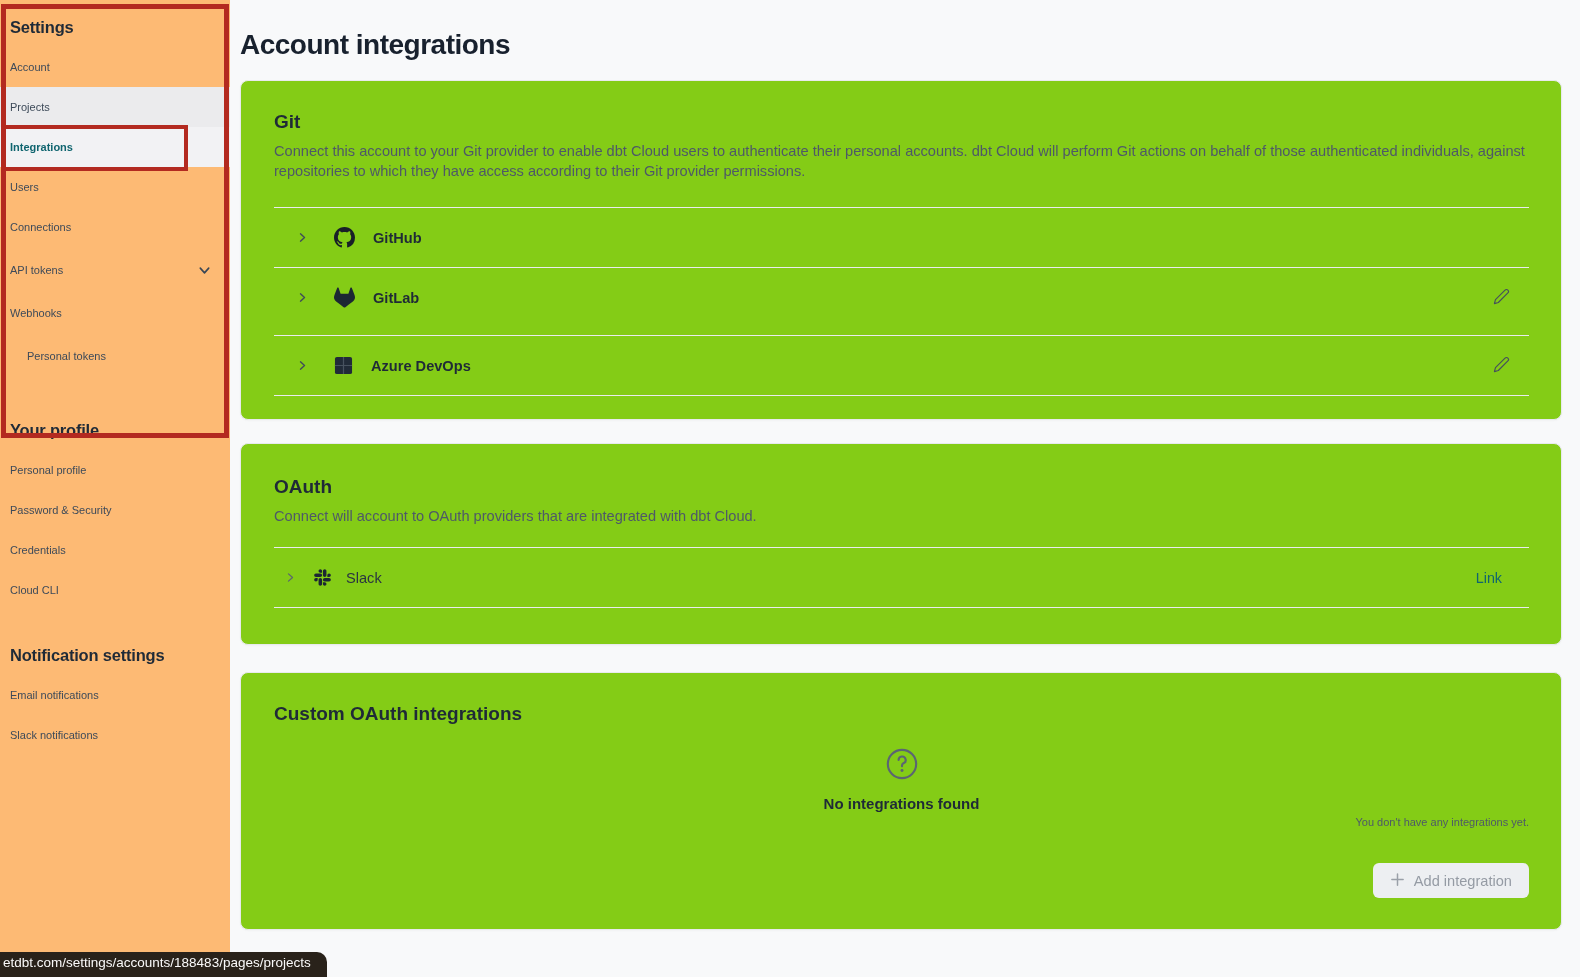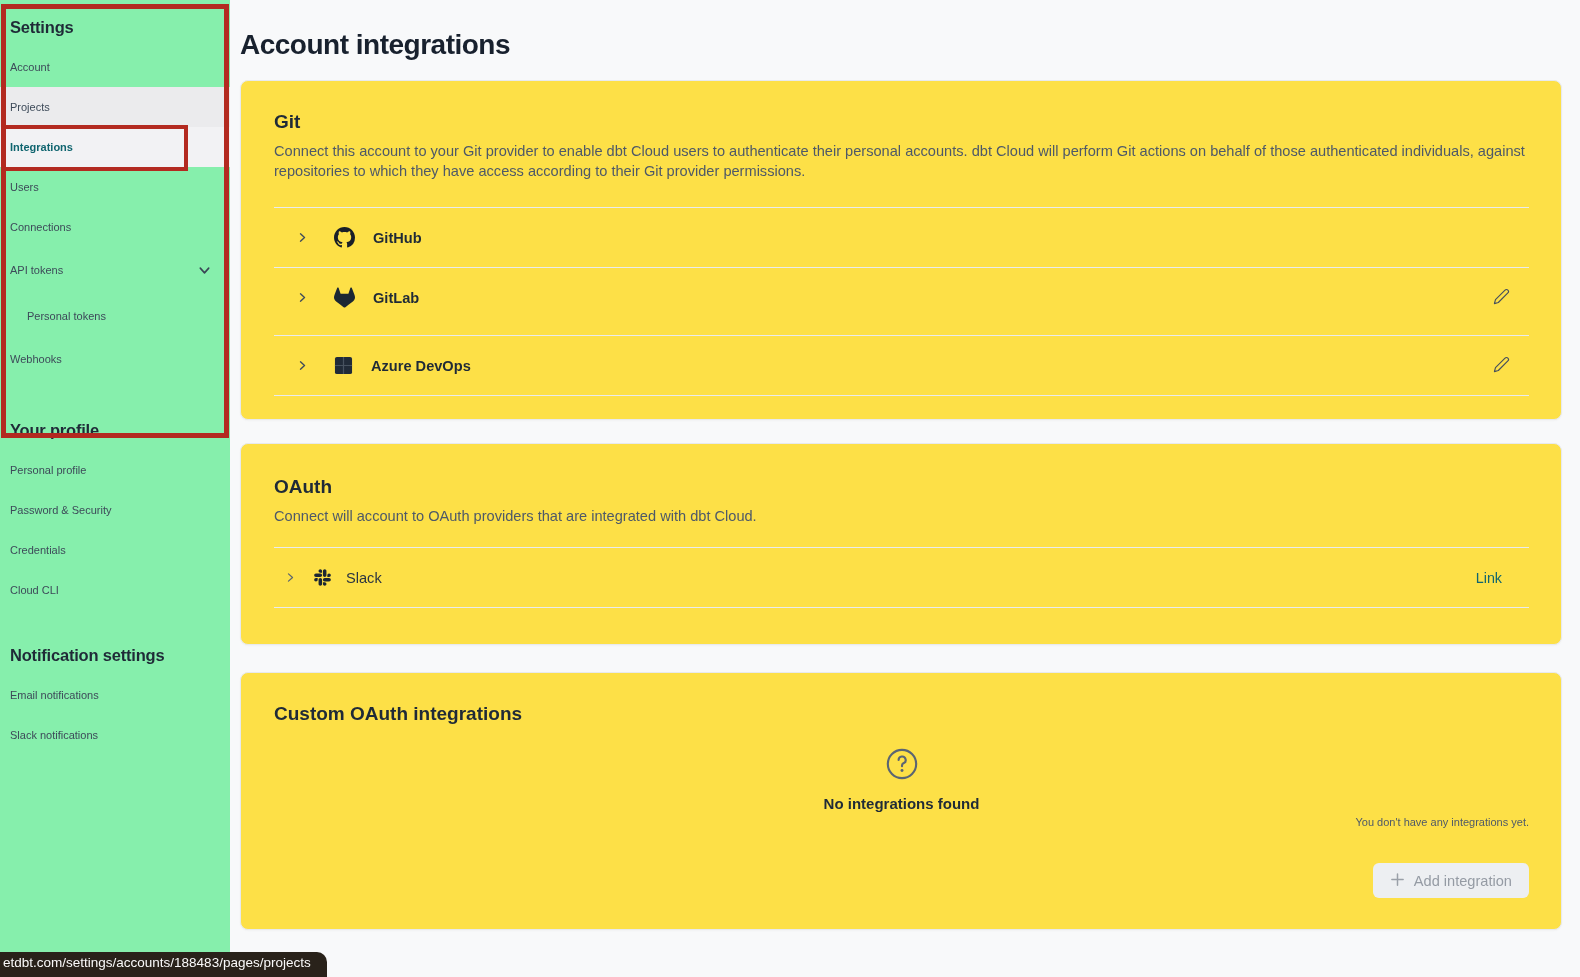--- a/index.html
+++ b/index.html
@@ -6,21 +6,21 @@
     margin: 0; padding: 0;
     width: 1580px; height: 977px;
     overflow: hidden;
     background: #f8f9fa;
     font-family: "Liberation Sans", "DejaVu Sans", sans-serif;
     position: relative;
   }
   
   .sidebar {
     position: absolute; left: 0; top: 0; width: 230px; height: 100%;
-    padding-top: 6px; box-sizing: border-box; background: #86efac;
+    padding-top: 6px; box-sizing: border-box; background: #fdba74;
   }
   .nav-header {
     font-weight: 700; font-size: 16.5px; color: #1f2a37;
     padding: 12px 10px 10px 10px; letter-spacing: -0.2px;
   }
   .nav-sec2 { margin-top: 30px; }
   .nav-sec3 { margin-top: 24px; }
   .nav-item {
     height: 40px; display: flex; align-items: center;
     padding: 0 10px; font-size: 11px; color: #3d4a59; cursor: pointer;
@@ -44,21 +44,21 @@
     pointer-events: none; z-index: 41;
   }
 
   
   .page-title {
     position: absolute; left: 240px; top: 10px;
     font-size: 28px; font-weight: 700; color: #18212e; letter-spacing: -0.5px;
   }
   .card {
     position: absolute; left: 240px; width: 1322px;
-    background: #fde047; border: 1px solid #e8eaed; border-radius: 8px;
+    background: #84cc16; border: 1px solid #e8eaed; border-radius: 8px;
     box-sizing: border-box; box-shadow: 0 1px 2px rgba(0,0,0,0.03);
     padding: 0 32px 12px 33px;
   }
   .card-git    { top: 80px;  height: 340px; }
   .card-oauth  { top: 443px; height: 202px; }
   .card-custom { top: 672px; height: 258px; }
   .card-title { margin-top: 30px; font-size: 19px; font-weight: 700; color: #1f2a37; }
   .card-oauth .card-title { margin-top: 32px; }
   .card-desc { margin-top: 8px; font-size: 14.6px; color: #4e5968; line-height: 20px; }
   .rows-git { margin-top: 26px; }
@@ -123,25 +123,25 @@
       <span>Connections</span>
     </div>
   <div class="nav-item api">
     <span>API tokens</span>
     <span class="chev-down">
       <svg width="15" height="15" viewBox="0 0 16 16" fill="none" stroke="currentColor" stroke-width="1.7" stroke-linecap="round" stroke-linejoin="round">
           <path d="M3.5 5.5 L8 10.5 L12.5 5.5"></path>
         </svg>
     </span>
   </div>
+  <div class="nav-item">
+      <span>Webhooks</span>
+    </div>
   <div class="nav-item indent">
       <span>Personal tokens</span>
-    </div>
-  <div class="nav-item">
-      <span>Webhooks</span>
     </div>
 
   <div class="nav-header nav-sec2">Your profile</div>
   <div class="nav-item">
       <span>Personal profile</span>
     </div>
   <div class="nav-item">
       <span>Password &amp; Security</span>
     </div>
   <div class="nav-item">

